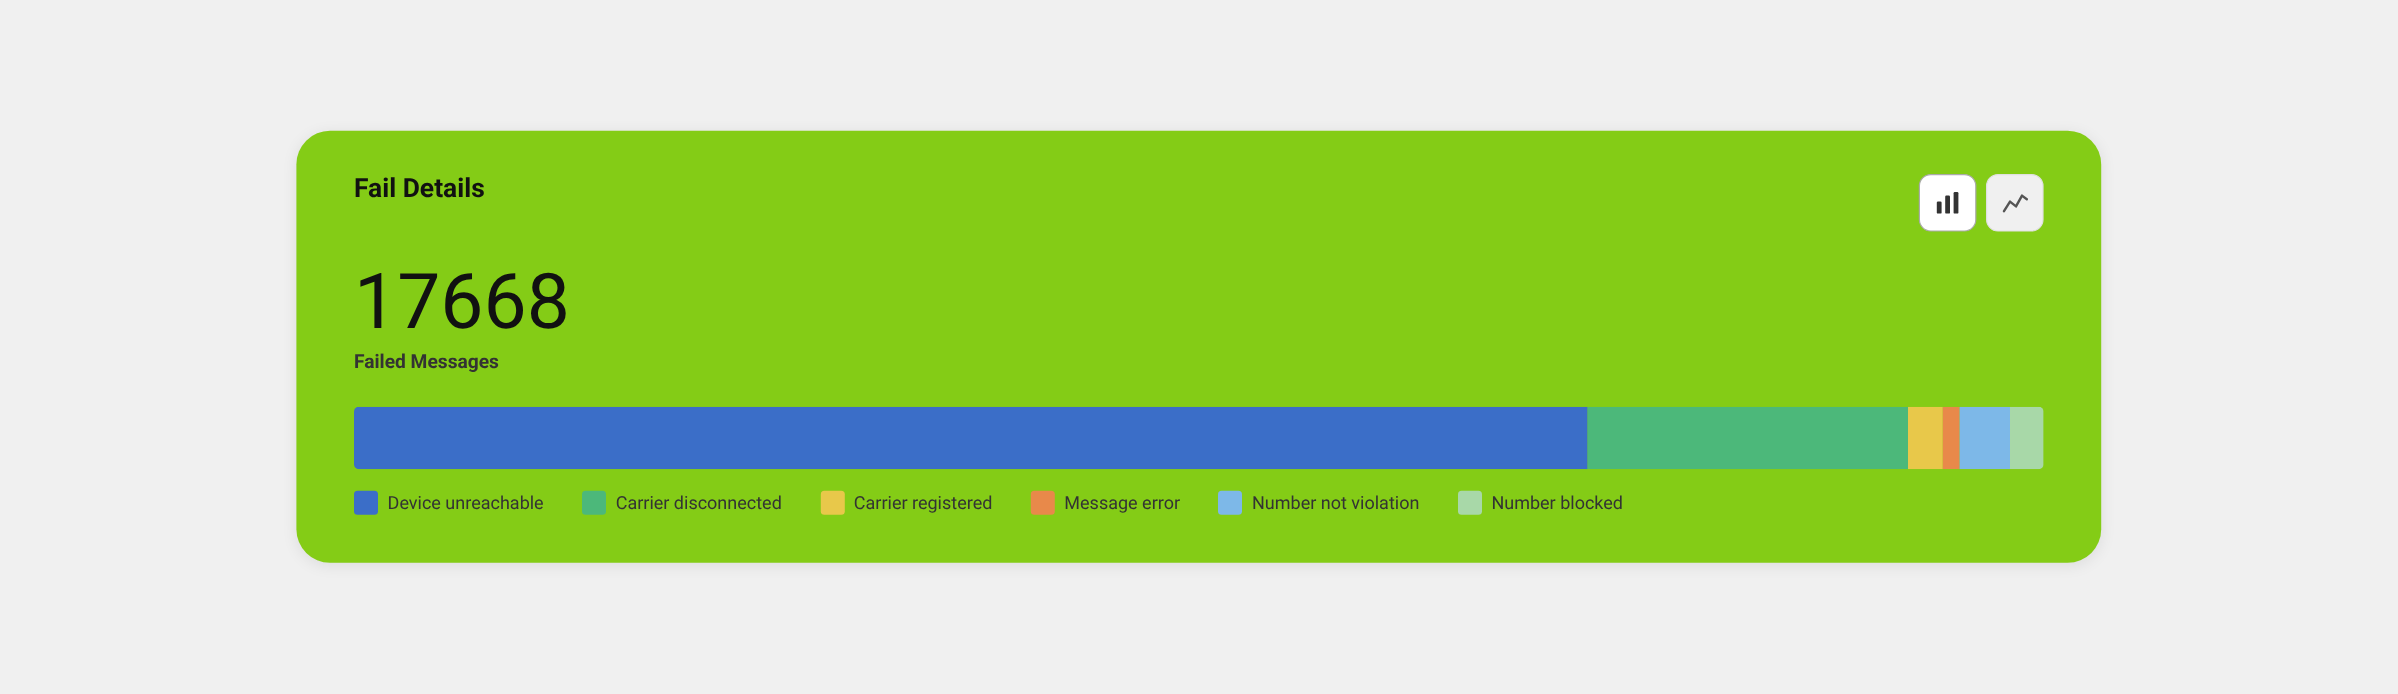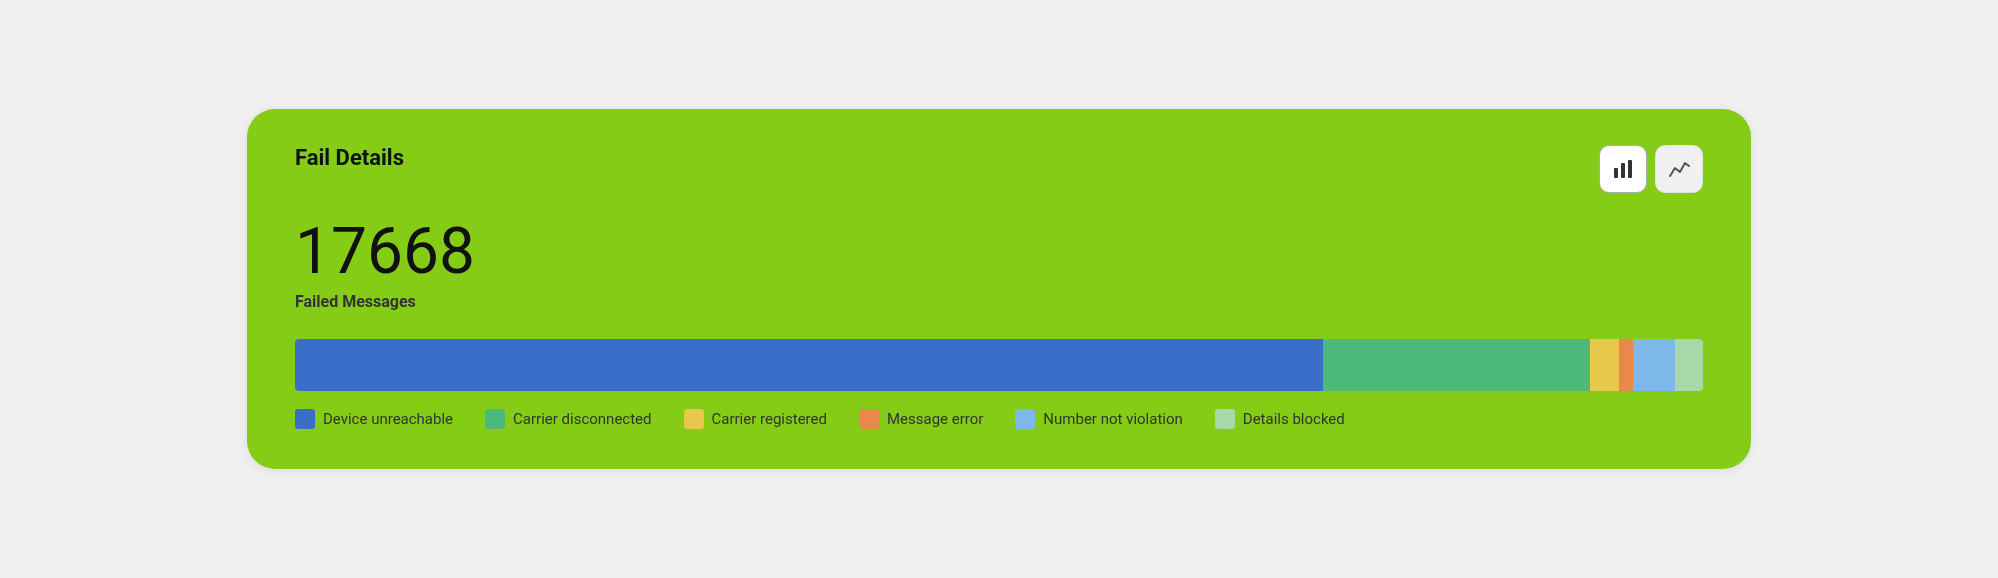--- a/index.html
+++ b/index.html
@@ -172,16 +172,16 @@
       <div class="legend-item">
         <div class="legend-color" style="background-color: rgb(232, 137, 74);"></div>
         <span>Message error</span>
       </div>
       <div class="legend-item">
         <div class="legend-color" style="background-color: rgb(125, 184, 232);"></div>
         <span>Number not violation</span>
       </div>
       <div class="legend-item">
         <div class="legend-color" style="background-color: rgb(168, 216, 168);"></div>
-        <span>Details blocked</span>
+        <span>Number blocked</span>
       </div>
     </div>
 </div>
 
 </body></html>

